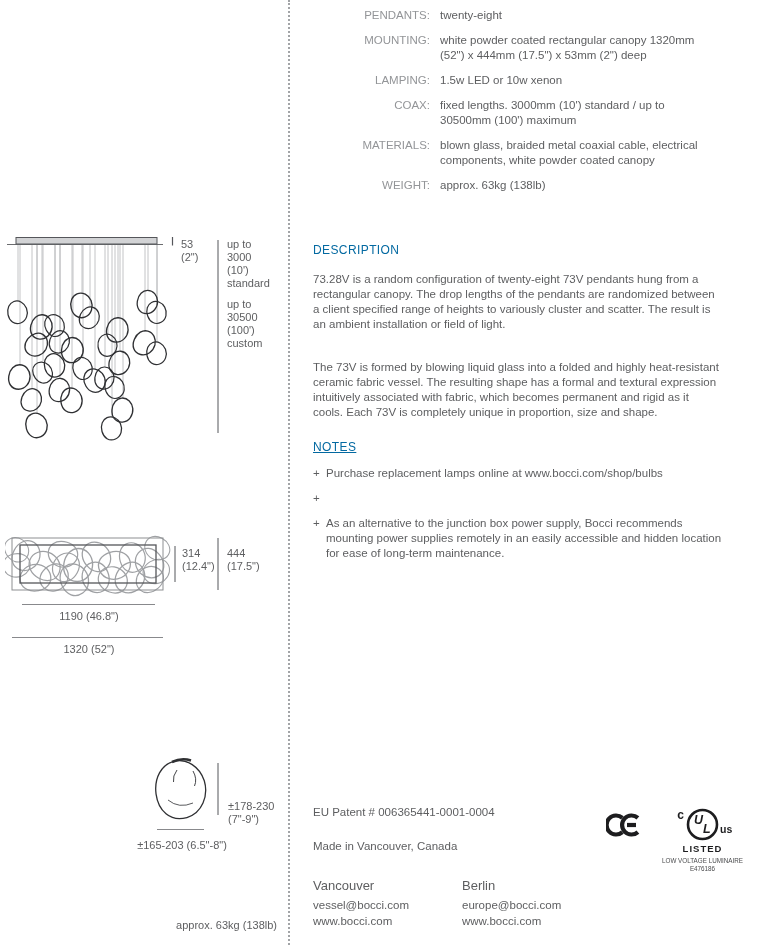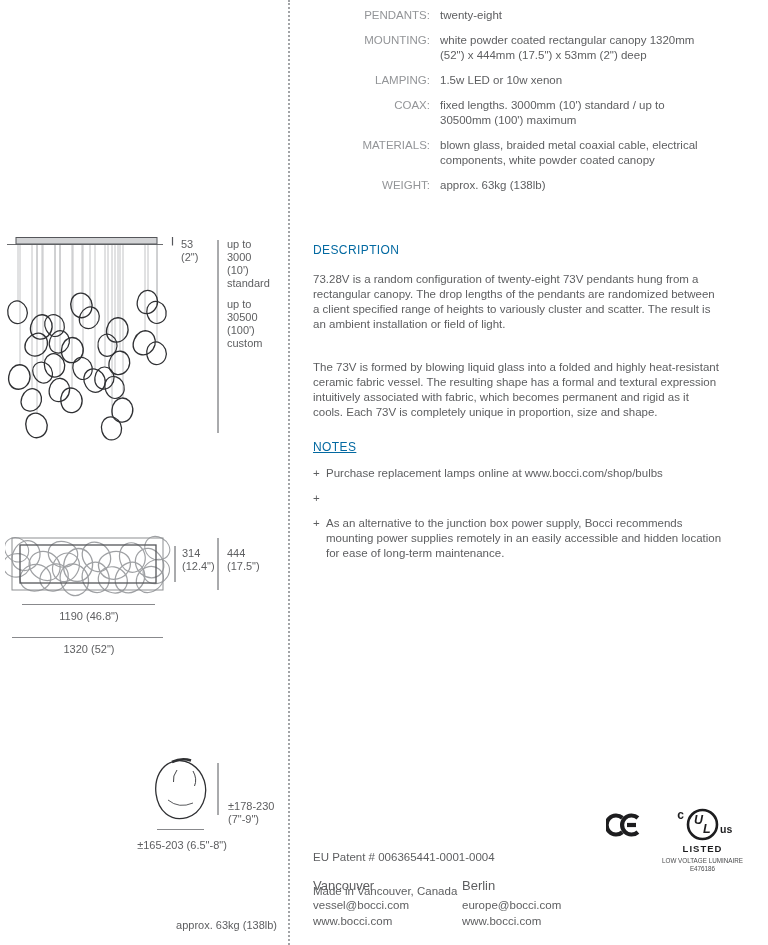--- a/index.html
+++ b/index.html
@@ -20,21 +20,21 @@
 
   .section-heading{font-size:12px;letter-spacing:.4px;color:#0369a1;}
   .para{left:313px;width:447px;font-size:11.5px;line-height:15px;color:#5d5e60;white-space:pre-line;}
 
   .notes-list{left:313px;top:466px;width:447px;display:flex;flex-direction:column;gap:10px;
               font-size:11.5px;line-height:15px;}
   .note-item{display:flex;}
   .note-marker{width:13px;flex:none;color:#5d5e60;}
   .note-text{white-space:pre-line;}
 
-  .footer-line{font-size:11.5px;color:#5d5e60;margin-top:45px;}
+  .footer-line{font-size:11.5px;color:#5d5e60;}
   .contact-col{font-size:11.5px;line-height:16px;color:#5d5e60;}
   .contact-city{font-size:13px;margin-bottom:3px;}
 
   
   .dim-label{font-size:11px;line-height:13px;color:#5d5e60;white-space:pre-line;}
   .dim-hline{height:0;border-top:1.5px solid #88898c;}
   .dim-center{text-align:center;}
   .weight-note{font-size:11px;color:#5d5e60;text-align:right;}
 
   svg text{font-family:"Liberation Sans", sans-serif;}

